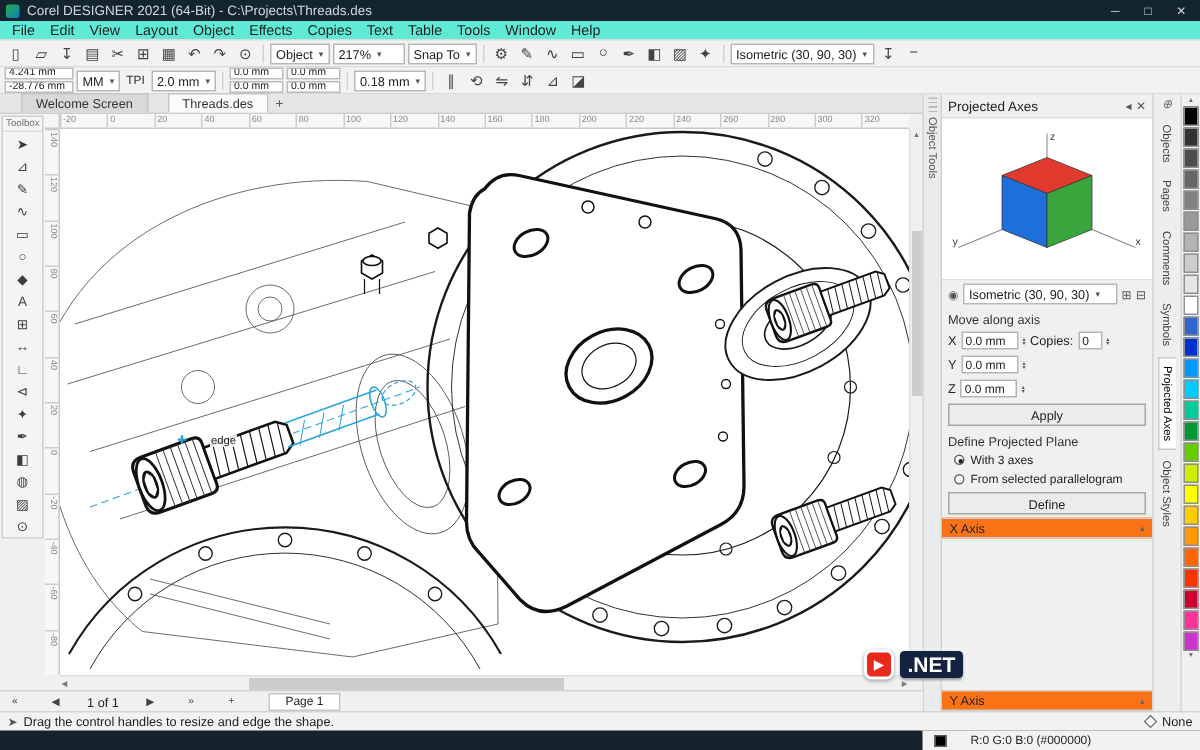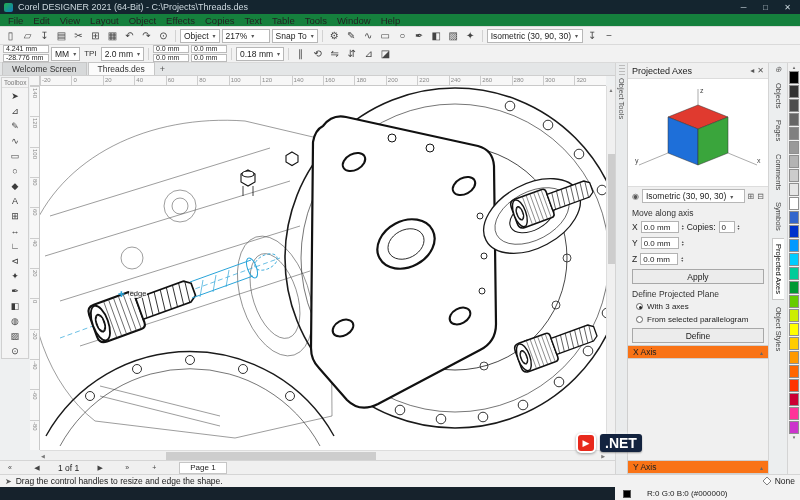--- a/index.html
+++ b/index.html
@@ -11,21 +11,21 @@
 
   
   #titlebar { left:0; top:0; width:800px; height:14px; background:#14252f; color:#cdd9df;
               display:flex; align-items:center; padding:0 4px; gap:5px; font-size:9px; }
   #app-logo { width:9px; height:9px; background:linear-gradient(135deg,#21b04b,#0e7cc1); border-radius:2px; }
   #titlebar .spacer { flex:1; }
   .win-btn { width:17px; height:12px; display:flex; align-items:center; justify-content:center;
              font-size:8px; color:#cdd9df; }
 
   
-  #menubar { left:0; top:14px; width:800px; height:13px; background:#15803d;
+  #menubar { left:0; top:14px; width:800px; height:13px; background:#5eead4;
              border-bottom:1px solid #dadada; display:flex; align-items:center; padding:0 3px; font-size:9.5px; }
   .menu-item { padding:0 5px; color:#222; }
 
   
   #toolbar1, #toolbar2 { left:0; width:800px; height:18px; background:#f2f2f2;
              border-bottom:1px solid #dadada; display:flex; align-items:center; padding:0 3px; gap:2px; }
   #toolbar1 { top:27px; } #toolbar2 { top:45px; }
   .tb-icon { width:15px; height:14px; display:flex; align-items:center; justify-content:center;
              color:#444; font-size:10px; flex:none; }
   .sep { width:1px; height:12px; background:#d2d2d2; margin:0 2px; flex:none; }
@@ -34,21 +34,21 @@
   .combo::after { content:"▾"; font-size:6px; color:#555; margin-left:4px; }
   .stack { display:flex; flex-direction:column; gap:1px; flex:none; }
   .field-xs { height:8px; width:46px; background:#fff; border:1px solid #bbb; font-size:7px;
               line-height:6px; padding:0 2px; overflow:hidden; white-space:nowrap; }
   .pb-label { font-size:8px; color:#333; padding:0 2px; flex:none; }
 
   
   #tabbar { left:0; top:63px; width:615px; height:13px; background:#e4e6e7; border-bottom:1px solid #cfcfcf;
             display:flex; align-items:flex-end; padding:0 2px; gap:1px; }
   .doc-tab { height:13px; padding:0 9px; font-size:8.5px; display:flex; align-items:center;
-             background:#d7d9da; border:1px solid #c6c6c6; border-bottom:none; color:#333; }
+             background:#d7d9da; border:1px solid #c6c6c6; border-bottom:none; color:#333;margin-left:12px; }
   .doc-tab.active { background:#fbfbfb; }
   .tab-add { width:13px; height:12px; display:flex; align-items:center; justify-content:center; font-size:9px; color:#555; }
 
   
   #ruler-corner { left:30px; top:76px; width:10px; height:10px; background:#f5f5f5;
                   border-right:1px solid #ccc; border-bottom:1px solid #ccc; }
   #hruler { left:40px; top:76px; width:566px; height:10px; background:#f7f7f7; border-bottom:1px solid #c9c9c9;
             display:flex; overflow:hidden; }
   .hnum { flex:1; font-size:6px; color:#8a8a8a; border-left:1px solid #cdcdcd; padding-left:1px; line-height:9px; overflow:hidden; }
   #vruler { left:30px; top:86px; width:10px; height:364px; background:#f7f7f7; border-right:1px solid #c9c9c9;
@@ -58,21 +58,21 @@
 
   
   #toolbox { left:0; top:76px; width:30px; height:384px; background:#eef0f1; }
   #toolbox-panel { margin:1px; background:#f4f4f4; border:1px solid #d0d0d0; }
   #toolbox-title { font-size:6.5px; color:#777; padding:1px 2px; border-bottom:1px solid #dedede; }
   .tool { width:100%; height:15px; display:flex; align-items:center; justify-content:center;
           font-size:9px; color:#3c3c3c; }
 
   
   #canvas { left:40px; top:86px; width:566px; height:364px; background:#ffffff; overflow:hidden; }
-  .snap-tip { position:absolute; left:78px; top:202px; display:flex; align-items:center; gap:4px; }
+  .snap-tip { position:absolute; left:78px; top:202px; display:flex; align-items:center; gap:15px; }
   .snap-cross::after { content:"✚"; color:#29a4d9; font-size:8px; }
   .snap-label { font-size:7.5px; color:#222; background:rgba(255,255,255,.85); padding:0 1px; }
 
   
   #vscroll { left:606px; top:86px; width:9px; height:364px; background:#f0f0f0; border-left:1px solid #ddd;
              display:flex; flex-direction:column; align-items:center; }
   #vscroll .arr, #hscroll .arr { font-size:5px; color:#777; flex:none; padding:1px; }
   #vthumb { width:7px; height:110px; background:#cdcdcd; margin-top:60px; }
   #hscroll { left:40px; top:450px; width:566px; height:10px; background:#f0f0f0; border-top:1px solid #ddd;
              display:flex; align-items:center; }

